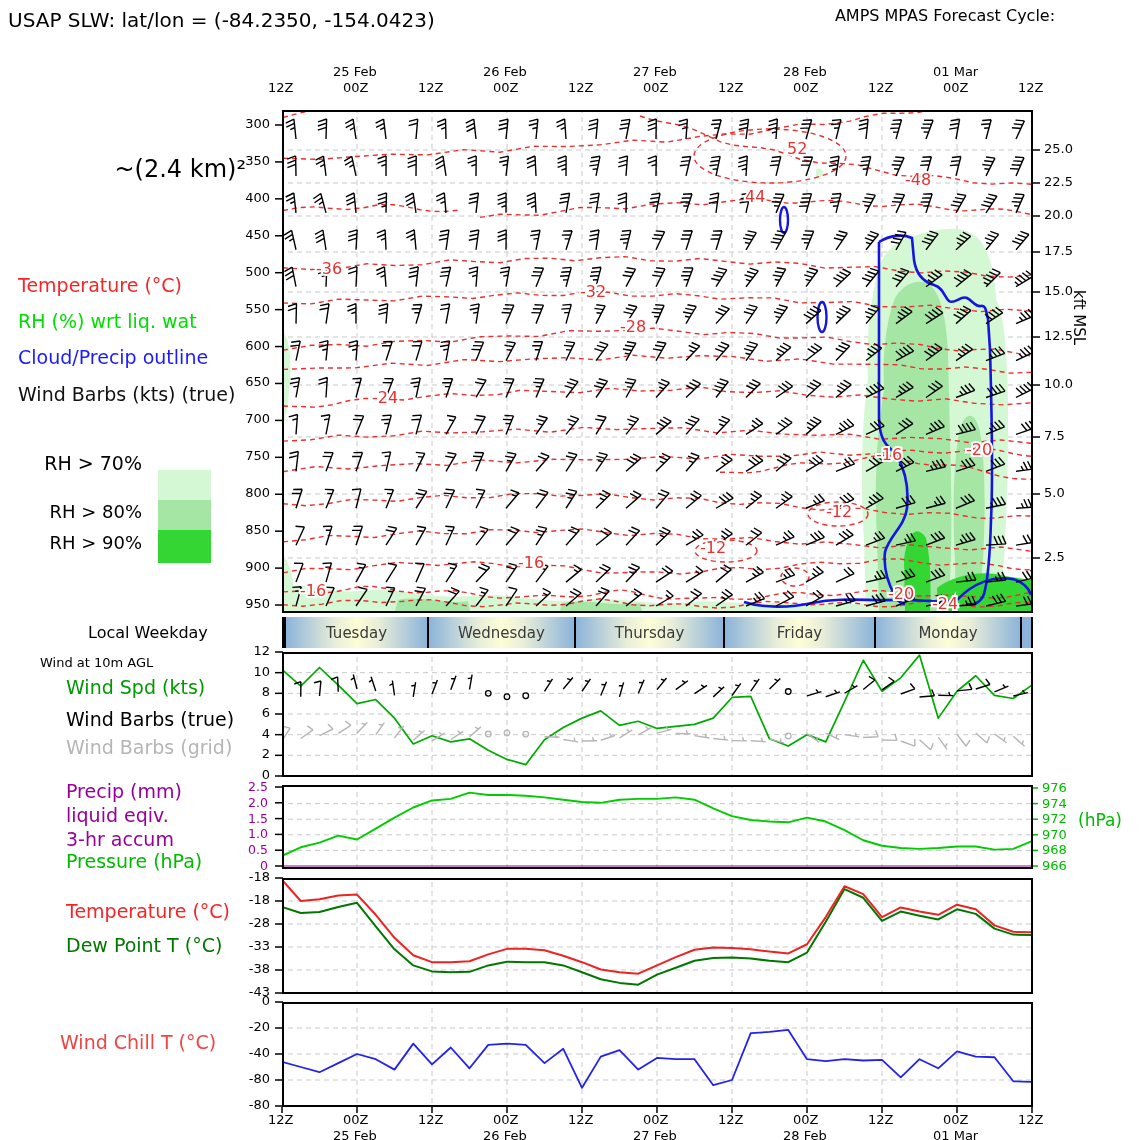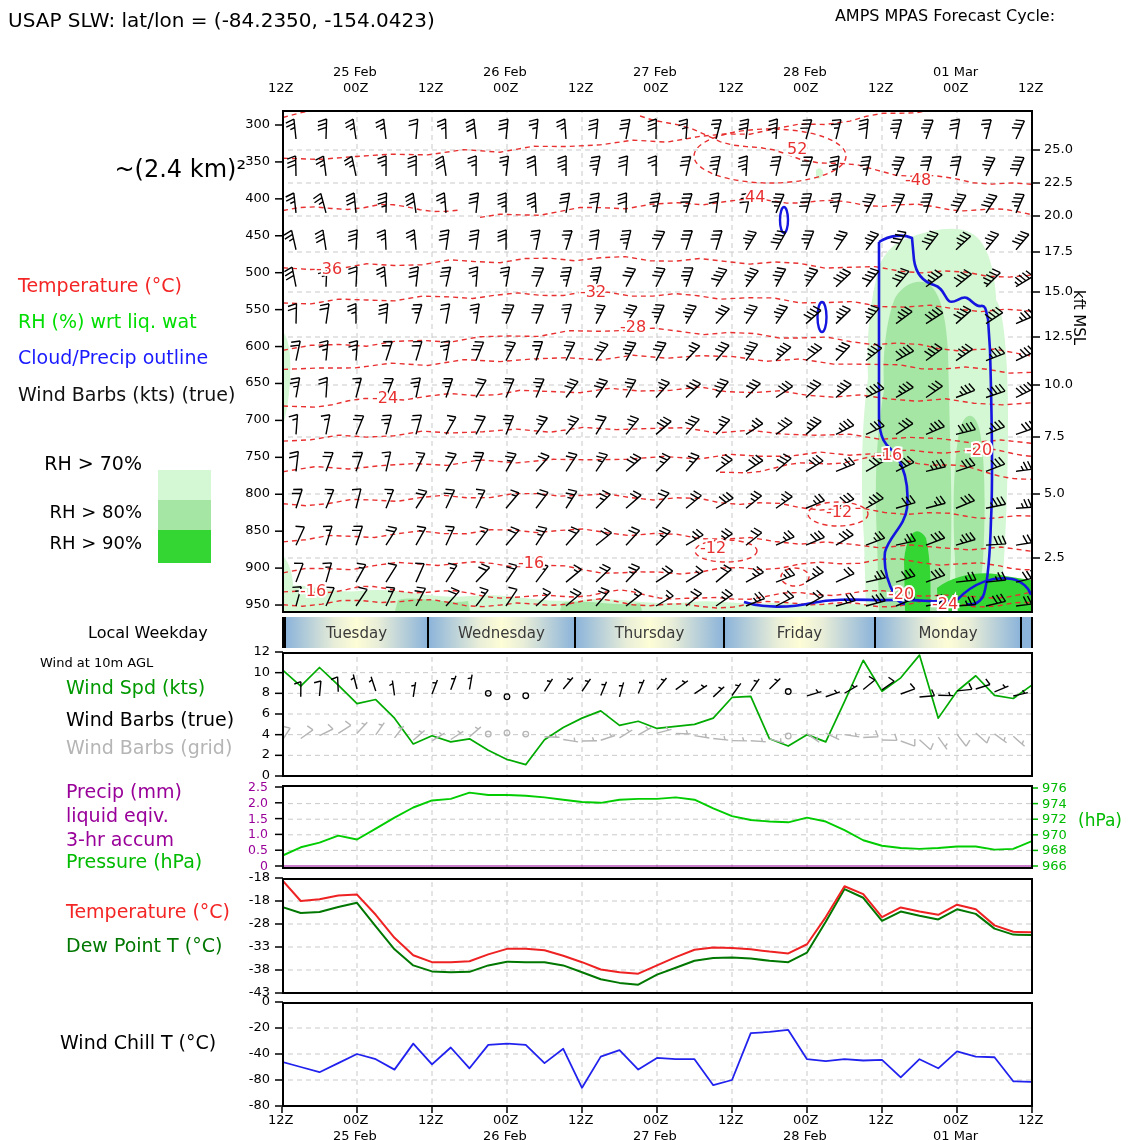--- a/index.html
+++ b/index.html
@@ -44,21 +44,21 @@
   <div class="lbl" style="left:66px;top:736px;font-size:19px;color:#b5b5b5;">Wind Barbs (grid)</div>
 
   <div class="lbl" style="left:66px;top:780px;font-size:19px;color:#990099;">Precip (mm)</div>
   <div class="lbl" style="left:66px;top:804px;font-size:19px;color:#990099;">liquid eqiv.</div>
   <div class="lbl" style="left:66px;top:828px;font-size:19px;color:#990099;">3-hr accum</div>
   <div class="lbl" style="left:66px;top:850px;font-size:19px;color:#00bb00;">Pressure (hPa)</div>
   <div class="lbl" style="left:1078px;top:810px;font-size:17px;color:#00bb00;">(hPa)</div>
 
   <div class="lbl" style="left:66px;top:900px;font-size:19px;color:#f42525;">Temperature (°C)</div>
   <div class="lbl" style="left:66px;top:934px;font-size:19px;color:#007700;">Dew Point T (°C)</div>
-  <div class="lbl" style="left:60px;top:1031px;font-size:19px;color:#000000;">Wind Chill T (°C)</div>
+  <div class="lbl" style="left:60px;top:1031px;font-size:19px;color:#ef4444;">Wind Chill T (°C)</div>
 
   <div class="lbl" style="left:1088px;top:290px;font-size:15px;transform:rotate(90deg);transform-origin:left top;">kft MSL</div>
 
   <svg id="main-svg" width="1140" height="1140">
       <defs>
         <clipPath id="cMain">
           <rect x="283" y="111" width="748" height="500"></rect>
         </clipPath>
         <clipPath id="cWind">
           <rect x="283" y="653" width="748" height="122"></rect>

